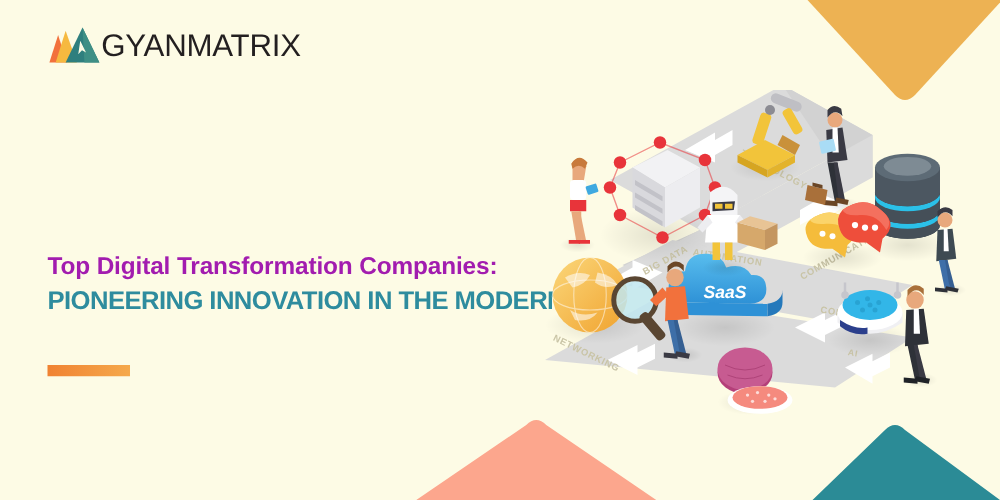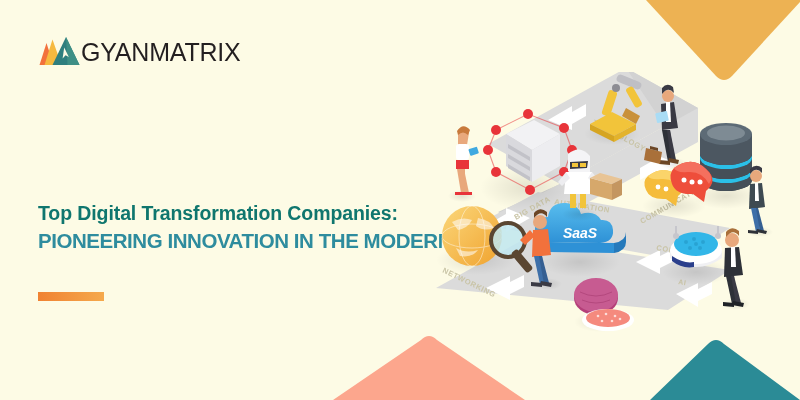--- a/index.html
+++ b/index.html
@@ -24,32 +24,32 @@
     top:0; right:0; width:160px; height:82px;
   }
   #deco-bottom-mid {
     bottom:0; left:333px; width:250px; height:72px;
   }
   #deco-bottom-right {
     bottom:0; right:0; width:168px; height:72px;
   }
 
   
-  #logo { position:absolute; left:38px; top:36px; display:flex; align-items:flex-end; }
+  #logo { position:absolute; left:38px; top:21px; display:flex; align-items:flex-end; }
   #logo-mark { width:42px; height:30px; display:block; }
   #logo-word {
     font-family:"Liberation Sans", sans-serif;
     font-size:25px; font-weight:400; letter-spacing:-0.2px;
     color:#231F20; line-height:1; margin-left:1px; margin-bottom:1px;
   }
 
   
   #headline { position:absolute; left:38px; top:200px; width:430px; }
   #headline-line1 {
-    font-size:19.5px; font-weight:bold; color:#0f766e;
+    font-size:19.5px; font-weight:bold; color:#a21caf;
     letter-spacing:-0.1px; line-height:1.35; white-space:nowrap;
   }
   .headline-accent {
     font-size:20.5px; font-weight:bold; color:#2E8C9E;
     letter-spacing:-0.45px; line-height:1.42; white-space:nowrap;
   }
   #accent-bar {
     position:absolute; left:38px; top:292px;
     width:66px; height:9px;
     background:linear-gradient(90deg,#F08232 0%,#F5A94C 100%);

